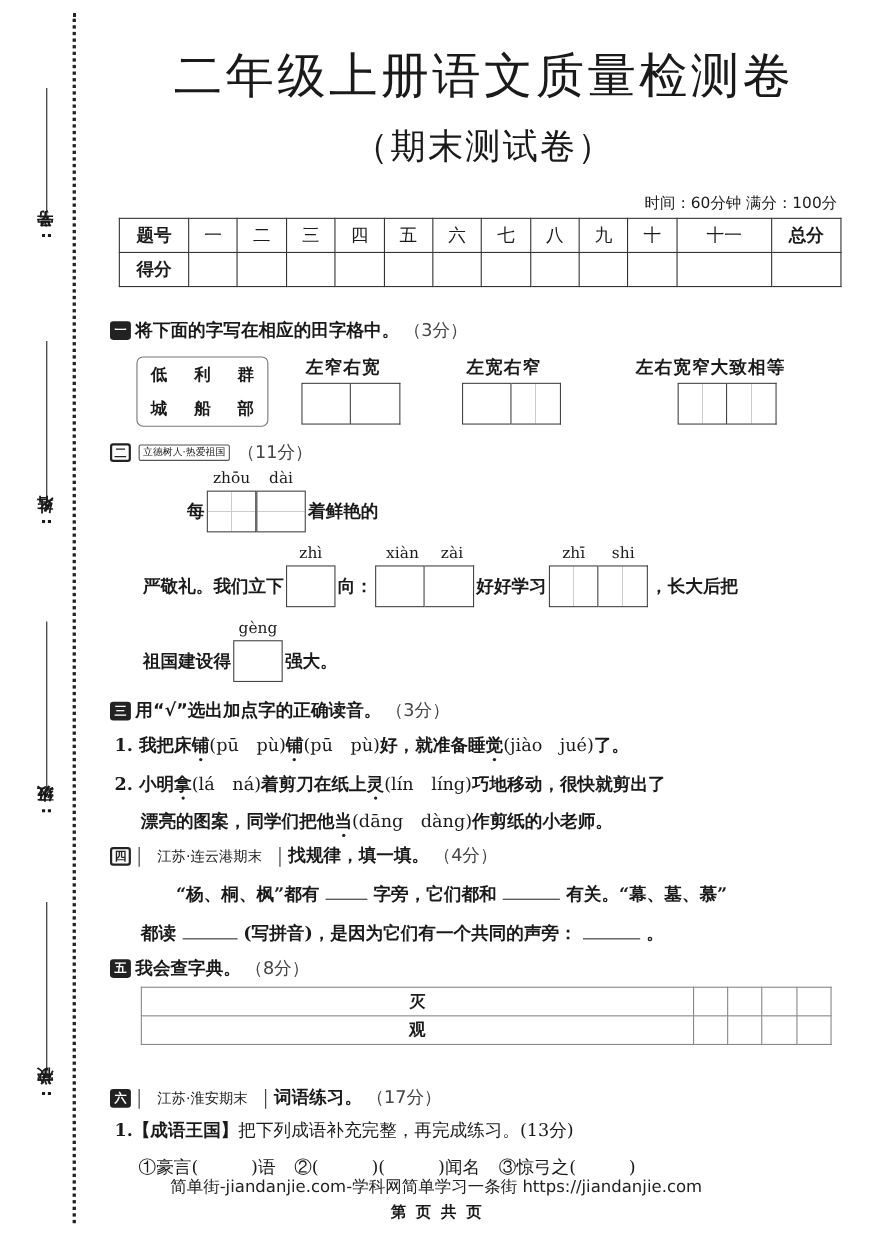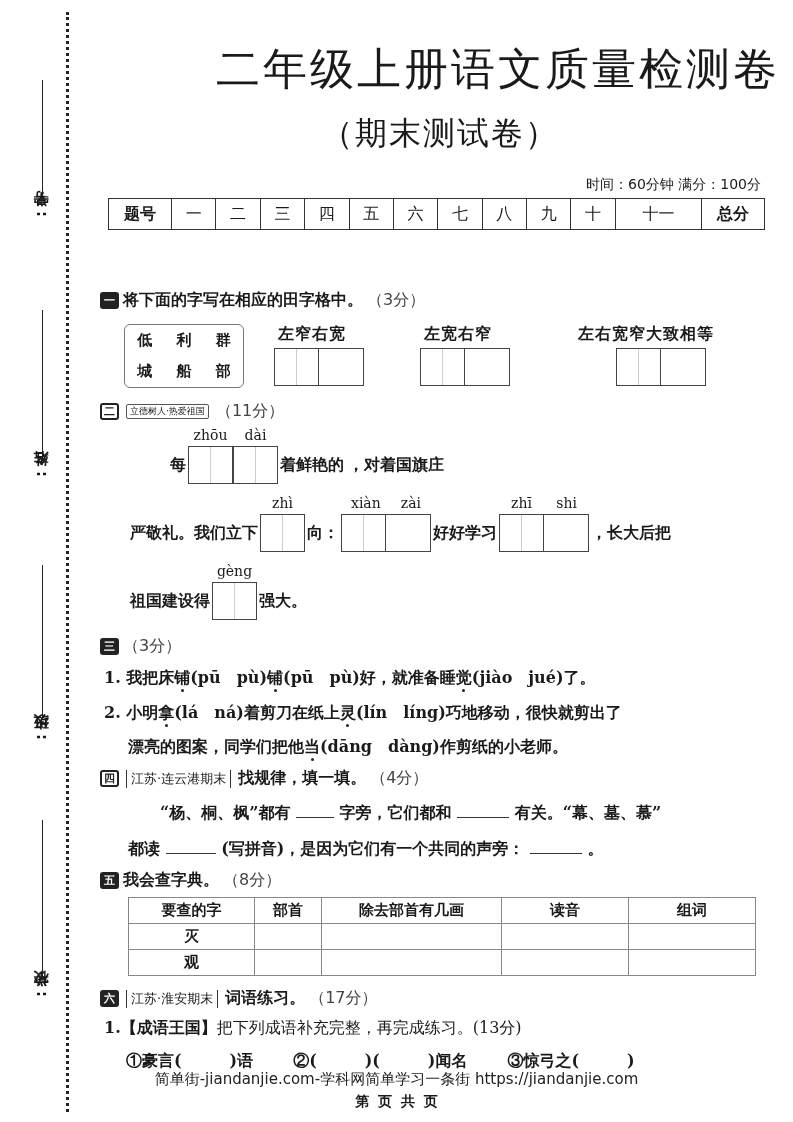--- a/index.html
+++ b/index.html
@@ -6,50 +6,50 @@
   html, body { width: 793px; height: 1122px; background: #fff; overflow: hidden; }
   body { position: relative; font-family: "DejaVu Sans", sans-serif; color: #1a1a1a; }
   .serif { font-family: "DejaVu Serif", serif; }
 
   
   .binding-line { position: absolute; left: 66px; top: 12px; height: 1100px; border-left: 3px dotted #222; }
   .margin-field { position: absolute; left: 18px; width: 40px; }
   .margin-field .rule { position: absolute; left: 24px; width: 1px; background: #222; }
   .margin-field .lbl { position: absolute; left: 14px; font-size: 15px; font-weight: bold; writing-mode: vertical-rl; transform: rotate(180deg); letter-spacing: 1px; }
 
-  .title { position: absolute; left: 100px; width: 680px; top: 40px; text-align: right; font-size: 44px; letter-spacing: 3px; font-weight: normal; }
+  .title { position: absolute; left: 100px; width: 680px; top: 40px; text-align: center; font-size: 44px; letter-spacing: 3px; font-weight: normal; }
   .subtitle { position: absolute; left: 100px; width: 680px; top: 112px; text-align: center; font-size: 32px; letter-spacing: 2px; }
   .meta { position: absolute; right: 32px; top: 176px; font-size: 14px; }
 
   table.score { position: absolute; left: 108px; top: 198px; width: 657px; border-collapse: collapse; }
   table.score td { border: 1.5px solid #333; height: 31px; text-align: center; font-size: 16px; }
   table.score td.h { font-weight: bold; width: 63px; }
 
   .sec-title { position: absolute; left: 100px; font-size: 16px; font-weight: bold; display: flex; align-items: center; gap: 4px; }
   .badge { display: inline-block; width: 19px; height: 17px; background: #222; color: #fff; border-radius: 3px; font-size: 11px; text-align: center; line-height: 17px; font-weight: bold; }
   .badge.outline { background: #fff; color: #222; border: 2px solid #222; line-height: 13px; }
   .score-note { font-weight: normal; color: #444; }
   .tag { font-size: 9px; font-weight: normal; border: 1px solid #555; padding: 0 3px; border-radius: 2px; margin: 0 3px; }
-  .tag-bar { font-size: 13px; font-weight: normal; border-left: 1.5px solid #333; border-right: 1.5px solid #333; padding: 0 4px; margin: 0 3px; }
+  .tag-bar { font-size: 13px; font-weight: normal; border-left: 1.5px solid #333; border-right: 1.5px solid #333; padding: 0 16px; margin: 0 3px; }
 
   .charbox { position: absolute; left: 124px; top: 324px; width: 120px; height: 64px; border: 1px solid #777; border-radius: 6px; display: grid; grid-template-columns: repeat(3,1fr); align-items: center; justify-items: center; font-size: 15px; font-weight: bold; }
   .grid-label { position: absolute; font-size: 16px; font-weight: bold; letter-spacing: 1px; }
   .tzg { display: inline-block; width: 45px; height: 38px; border: 1.3px solid #444; position: relative; vertical-align: middle; background:
      linear-gradient(to right, transparent 49.5%, #ccc 49.5%, #ccc 50.5%, transparent 50.5%),
      linear-gradient(to bottom, transparent 49.5%, #ccc 49.5%, #ccc 50.5%, transparent 50.5%); }
   .tzg + .tzg { border-left: none; }
   .grid-row { position: absolute; display: flex; }
 
   .line { position: absolute; left: 128px; font-size: 16px; font-weight: bold; display: flex; align-items: flex-end; }
   .line .txt { padding: 0 2px; line-height: 38px; }
   .slot { display: inline-flex; flex-direction: column; align-items: center; }
   .py { font-size: 14px; font-weight: normal; height: 22px; line-height: 22px; display: flex; justify-content: space-around; width: 100%; }
 
   .q { position: absolute; font-size: 16px; font-weight: bold; }
-  .q .pin { font-weight: bold; }
+  .q .pin { font-weight: normal; }
   .dot { position: relative; }
   .dot::after { content: ""; position: absolute; left: 50%; bottom: -5px; width: 3px; height: 3px; margin-left: -1.5px; background: #222; border-radius: 50%; }
   .blank { display: inline-block; border-bottom: 1px solid #333; height: 16px; vertical-align: baseline; }
 
   table.dict { position: absolute; left: 128px; top: 897px; width: 628px; border-collapse: collapse; font-size: 15px; font-weight: bold; }
   table.dict td { border: 1px solid #888; border-style: solid; height: 26px; text-align: center; }
   table.dict tr + tr td { border-top: 1px dashed #aaa; }
 
   .footer-site { position: absolute; left: 0; width: 793px; top: 1070px; text-align: center; font-size: 15px; color: #222; }
   .footer-page { position: absolute; left: 0; width: 793px; top: 1093px; text-align: center; font-size: 14px; font-weight: bold; word-spacing: 4px; }
@@ -90,20 +90,35 @@
     <td>四</td>
     <td>五</td>
     <td>六</td>
     <td>七</td>
     <td>八</td>
     <td>九</td>
     <td>十</td>
     <td>十一</td>
     <td class="h">总分</td>
   </tr>
+  <tr>
+    <td class="h">得分</td>
+    <td></td>
+        <td></td>
+    <td></td>
+        <td></td>
+    <td></td>
+        <td></td>
+    <td></td>
+        <td></td>
+    <td></td>
+        <td></td>
+    <td></td>
+        <td></td>
+  </tr>
 </tbody>
   </table>
 
 <div class="sec-title" style="top:290px">
   <span class="badge">一</span>
   <span>将下面的字写在相应的田字格中。</span>
   <span class="score-note">（3分）</span>
 </div>
 <div class="charbox serif">
   <span>低</span>
@@ -143,21 +158,20 @@
         <span class="tzg"></span>
       </span>
   </span>
   <span class="slot">
     <span class="py">dài</span>
     <span style="display:flex">
         <span class="tzg"></span>
       </span>
   </span>
   <span class="txt">着鲜艳的</span>
-  <span class="txt">，对着国旗庄</span>
 </div>
 
 <div class="line serif" style="left:128px;top:492px">
   <span class="txt">严敬礼。我们立下</span>
   <span class="slot">
     <span class="py">zhì</span>
     <span style="display:flex">
         <span class="tzg"></span>
       </span>
   </span>
@@ -192,20 +206,21 @@
     <span class="py">gèng</span>
     <span style="display:flex">
         <span class="tzg"></span>
       </span>
   </span>
   <span class="txt">强大。</span>
 </div>
 
 <div class="sec-title" style="top:636px">
   <span class="badge">三</span>
+  <span>用“√”选出加点字的正确读音。</span>
   <span class="score-note">（3分）</span>
 </div>
 <div class="q serif" style="left:104px;top:668px">
   <span>1.</span>
   <span>我把床</span><span class="dot">铺</span><span class="pin">(pū　pù)</span><span class="dot">铺</span><span class="pin">(pū　pù)</span><span>好，就准备睡</span><span class="dot">觉</span><span class="pin">(jiào　jué)</span><span>了。</span>
 </div>
 <div class="q serif" style="left:104px;top:703px">
   <span>2.</span>
   <span>小明</span><span class="dot">拿</span><span class="pin">(lá　ná)</span><span>着剪刀在纸上</span><span class="dot">灵</span><span class="pin">(lín　líng)</span><span>巧地移动，很快就剪出了</span>
 </div>
@@ -234,27 +249,20 @@
   <span>。</span>
 </div>
 
 <div class="sec-title" style="top:870px">
   <span class="badge">五</span>
   <span>我会查字典。</span>
   <span class="score-note">（8分）</span>
 </div>
 <table class="dict serif">
   <tbody>
-      <tr>
-    <td style="width:126px">要查的字</td>
-    <td style="width:67px">部首</td>
-    <td style="width:180px">除去部首有几画</td>
-    <td style="width:127px">读音</td>
-    <td>组词</td>
-  </tr>
   <tr>
     <td>灭</td>
     <td></td>
         <td></td>
     <td></td>
         <td></td>
   </tr>
   <tr>
     <td>观</td>
     <td></td>
@@ -267,20 +275,20 @@
 
 <div class="sec-title" style="top:988px">
   <span class="badge">六</span>
   <span class="tag-bar">江苏·淮安期末</span>
   <span>词语练习。</span>
   <span class="score-note">（17分）</span>
 </div>
 <div class="q serif" style="left:104px;top:1018px">
   <span>1.</span><span>【成语王国】</span><span style="font-weight:normal">把下列成语补充完整，再完成练习。(13分)</span>
 </div>
-<div class="q serif" style="left:126px;top:1051px;display:flex;gap:40px;font-weight:bold">
+<div class="q serif" style="left:126px;top:1051px;display:flex;gap:17px;font-weight:normal">
   <span>①豪言(　　　)语</span>
   <span>②(　　　)(　　　)闻名</span>
   <span>③惊弓之(　　　)</span>
 </div>
 
 <div class="footer-site">简单街-jiandanjie.com-学科网简单学习一条街 https://jiandanjie.com</div>
 <div class="footer-page">第 页 共 页</div>
 
 </body></html>

